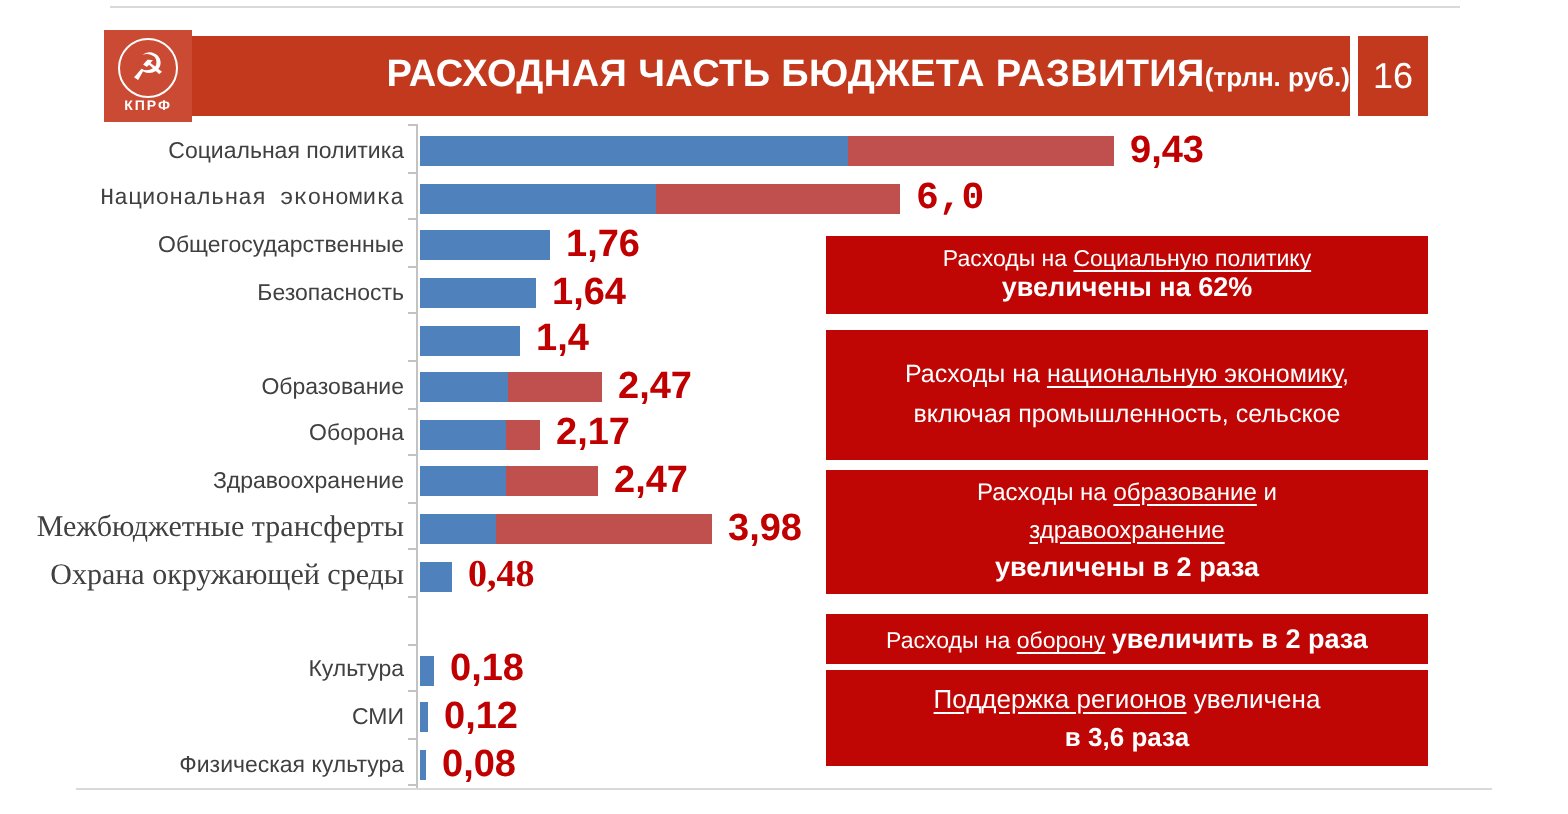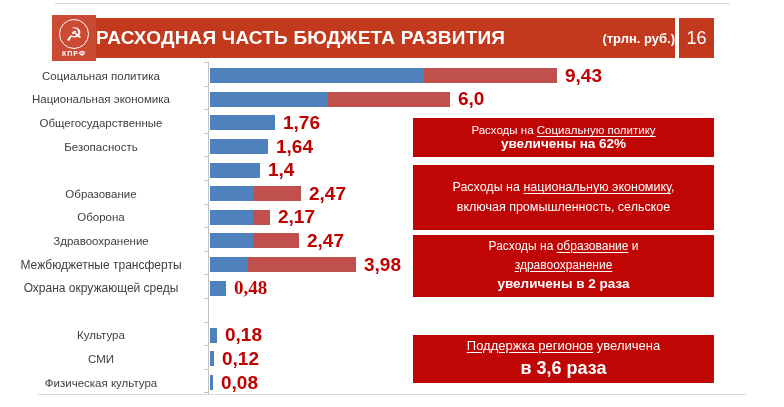--- a/index.html
+++ b/index.html
@@ -10,35 +10,35 @@
   .hairline.bottom{left:38px;top:394px;width:708px;}
 
   
   .logo{position:absolute;left:52px;top:15px;width:44px;height:46px;background:#cb4a33;
         display:flex;flex-direction:column;align-items:center;justify-content:center;color:#fff;}
   .emblem{width:28px;height:28px;border:1.5px solid #ffffff;border-radius:50%;
           display:flex;align-items:center;justify-content:center;font-size:19px;line-height:1;
           font-family:"DejaVu Sans",sans-serif;}
   .logo-text{font-size:7px;font-weight:bold;letter-spacing:1px;margin-top:1px;}
   .banner{position:absolute;left:96px;top:18px;width:579px;height:40px;background:#c2391e;
-          display:flex;align-items:center;justify-content:space-between;color:#fff;}
+          display:flex;align-items:center;justify-content:flex-end;color:#fff;}
   .banner .title{font-size:19px;font-weight:bold;letter-spacing:.2px;}
   .banner .subtitle{font-size:13px;font-weight:bold;}
   .page-box{position:absolute;left:679px;top:18px;width:35px;height:40px;background:#c2391e;
             display:flex;align-items:center;justify-content:center;color:#fff;
             font-size:18px;}
 
   
   .chart{position:absolute;left:0;top:62px;width:412px;height:333px;}
   .axis{position:absolute;left:208px;top:0;width:1px;height:332px;background:#c3c3c3;}
   .tick{position:absolute;left:204px;width:4px;height:1px;background:#c3c3c3;}
   .chart-row{position:absolute;left:0;width:412px;height:23.6px;display:flex;align-items:center;}
-  .row-label{position:absolute;left:0;width:202px;text-align:center;color:#404040;
+  .row-label{position:absolute;left:0;width:202px;text-align:right;color:#404040;
              font-size:11.5px;white-space:nowrap;}
-  .row-label.small{font-size:12px;}
+  .row-label.small{font-size:15px;font-family:Liberation Serif, serif;}
   .bar{position:absolute;left:210px;height:15px;display:flex;}
   .seg{height:15px;}
   .seg.blue{background:#4f81bd;}
   .seg.red{background:#c0504d;}
   .bar-value{position:absolute;font-size:19px;font-weight:bold;color:#c00000;white-space:nowrap;}
 
   
   .callout{position:absolute;left:413px;width:301px;background:#c00505;color:#ffffff;
            display:flex;flex-direction:column;align-items:center;justify-content:center;
            text-align:center;}
@@ -47,21 +47,21 @@
   .callout .b{font-weight:bold;}
   .callout.c1{top:118px;height:39px;font-size:11.5px;}
   .callout.c1 .b{font-size:13.5px;}
   .callout.c2{top:165px;height:65px;font-size:12.5px;line-height:1.55;}
   .callout.c2 .b{font-size:13.5px;}
   .callout.c3{top:235px;height:62px;font-size:12px;line-height:1.55;}
   .callout.c3 .b{font-size:13.5px;}
   .callout.c4{top:307px;height:25px;font-size:11.5px;}
   .callout.c4 .b{font-size:13.5px;}
   .callout.c5{top:335px;height:48px;font-size:13px;line-height:1.5;}
-  .callout.c5 .b{font-size:18px;}
+  .callout.c5 .b{font-size:13px;}
 </style>
 </head>
 <body>
 
 <div class="slide">
   <div class="hairline top"></div>
 
   <div class="logo">
     <div class="emblem">☭</div>
     <div class="logo-text">КПРФ</div>
@@ -79,21 +79,21 @@
   <div class="chart" id="chart">
     <div class="axis"></div>
   <div class="chart-row" style="top: 2px;">
         <span class="row-label">Социальная политика</span>
         <div class="bar">
           <div class="seg blue" style="width: 214px;"></div>
           <div class="seg red" style="width: 133px;"></div>
         </div>
         <span class="bar-value" style="left: 565px;">9,43</span>
       </div>
-      <div class="chart-row" style="top: 25.6px;">
+      <div class="chart-row" style="top: 25.6px; font-family: Liberation Mono, monospace;">
         <span class="row-label">Национальная экономика</span>
         <div class="bar">
           <div class="seg blue" style="width: 118px;"></div>
           <div class="seg red" style="width: 122px;"></div>
         </div>
         <span class="bar-value" style="left: 458px;">6,0</span>
       </div>
       <div class="chart-row" style="top: 49.2px; padding-left: 39px;">
         <span class="row-label">Общегосударственные</span>
         <div class="bar">
@@ -197,19 +197,22 @@
     </div>
   <div class="callout c2">
       <div class="callout-line"><span class="">Расходы на </span><span class="u ">национальную экономику</span><span class="">,</span></div>
       <div class="callout-line"><span class="">включая промышленность, сельское</span></div>
     </div>
   <div class="callout c3">
       <div class="callout-line"><span class="">Расходы на </span><span class="u ">образование</span><span class=""> и</span></div>
       <div class="callout-line"><span class="u ">здравоохранение</span></div>
       <div class="callout-line"><span class="b">увеличены в 2 раза</span></div>
     </div>
+  <div class="callout c4">
+      <div class="callout-line"><span class="">Расходы на </span><span class="u ">оборону</span><span class=""> </span><span class="b">увеличить в 2 раза</span></div>
+    </div>
   <div class="callout c5">
       <div class="callout-line"><span class="u ">Поддержка регионов</span><span class=""> увеличена</span></div>
       <div class="callout-line"><span class="b">в 3,6 раза</span></div>
     </div>
 
   <div class="hairline bottom"></div>
 </div>
 
 </body></html>

